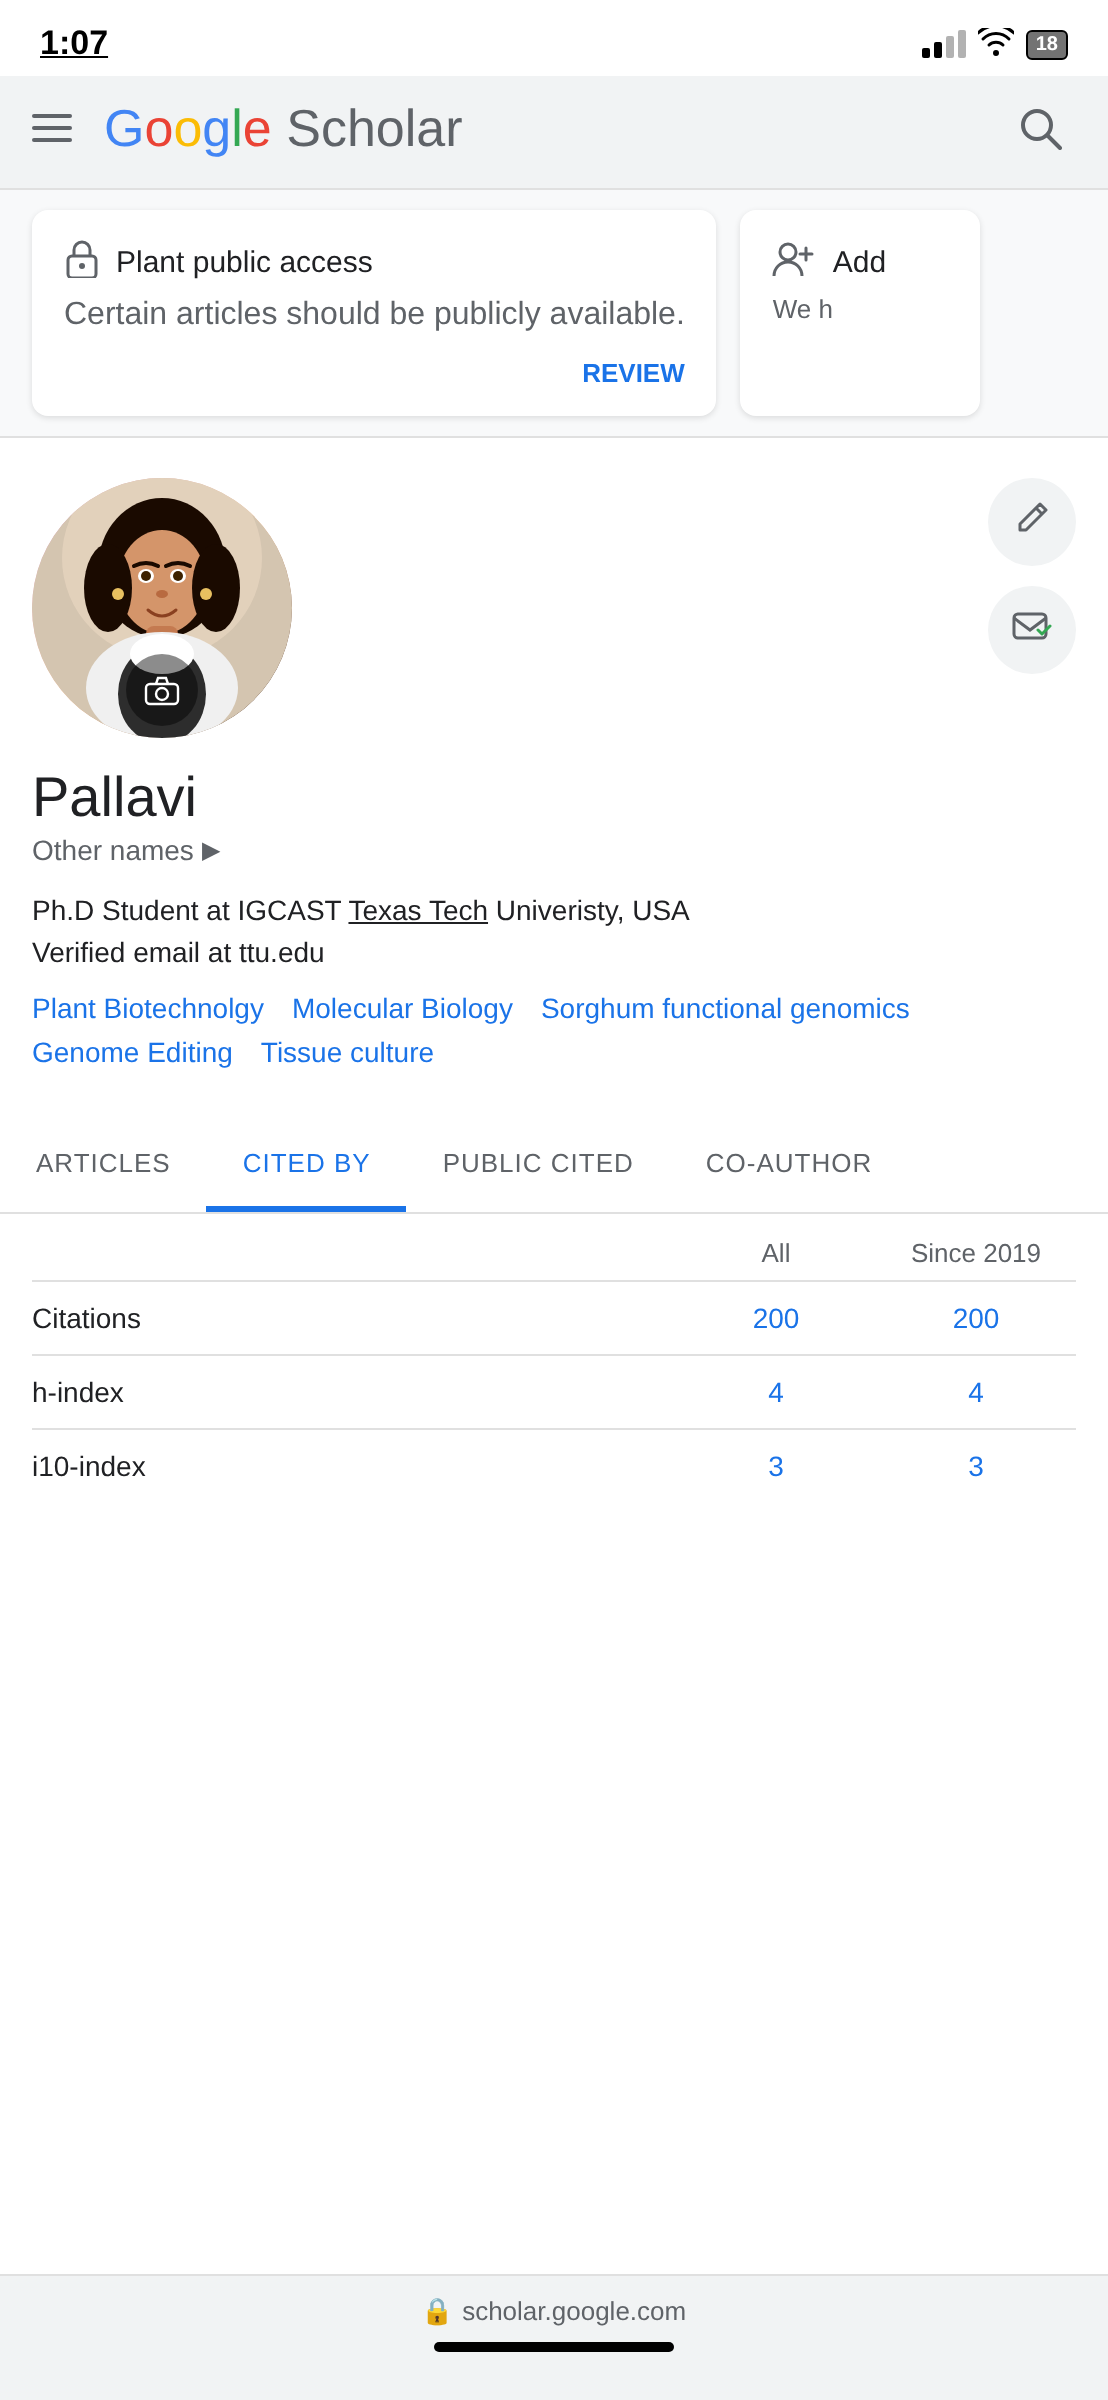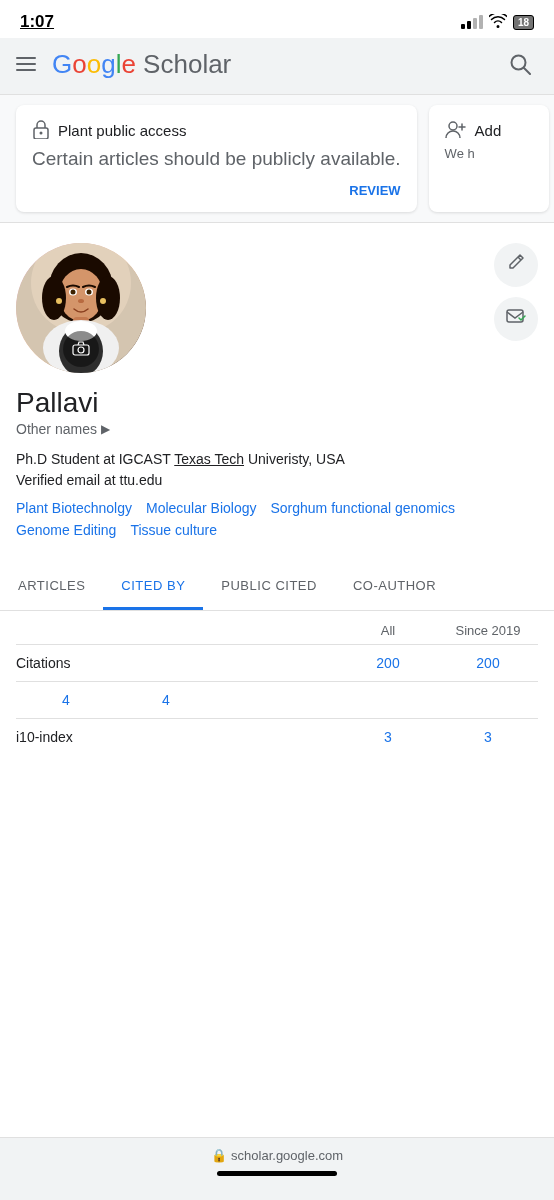--- a/index.html
+++ b/index.html
@@ -121,21 +121,21 @@
     .banner-card-title {
       font-size: 15px;
       font-weight: 500;
       color: #202124;
       display: flex;
       align-items: center;
       gap: 8px;
       margin-bottom: 4px;
     }
     .banner-card-subtitle {
-      font-size: 19px;
+      font-size: 16px;
       color: #5f6368;
       margin-bottom: 10px;
       line-height: 1.4;
     }
     .banner-card-action {
       font-size: 13px;
       font-weight: 600;
       color: #1a73e8;
       text-align: right;
       cursor: pointer;
@@ -529,20 +529,21 @@
   <div class="stats-header">
     <span class="stats-col-header">All</span>
     <span class="stats-col-header">Since 2019</span>
   </div>
   <div class="stats-row">
     <span class="stats-label">Citations</span>
     <span class="stats-val">200</span>
     <span class="stats-val">200</span>
   </div>
   <div class="stats-row">
+    <span class="stats-label">h-index</span>
     <span class="stats-val">4</span>
     <span class="stats-val">4</span>
   </div>
   <div class="stats-row">
     <span class="stats-label">i10-index</span>
     <span class="stats-val">3</span>
     <span class="stats-val">3</span>
   </div>
 </div>
 

